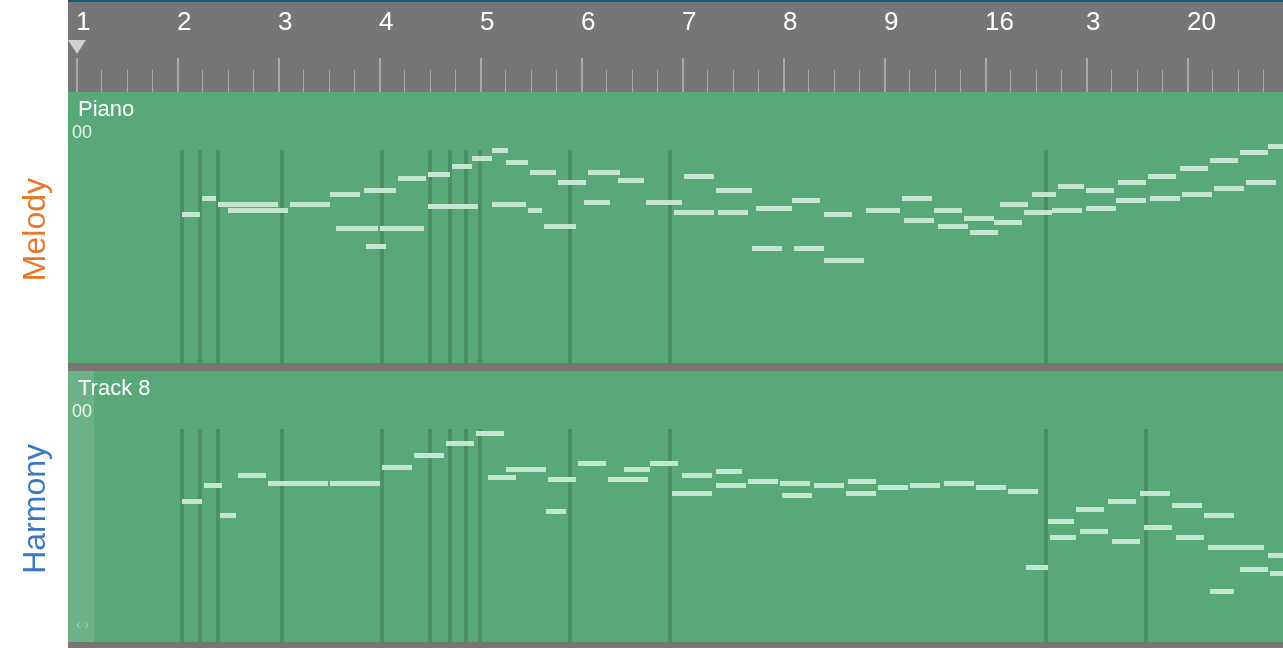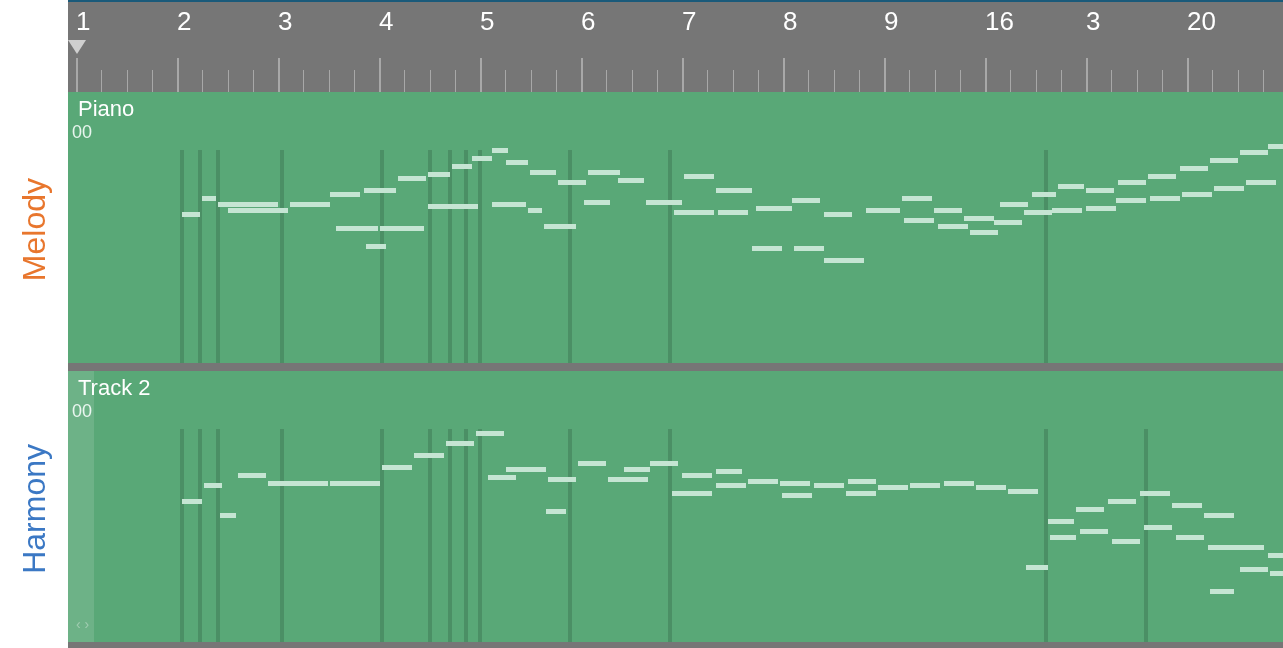--- a/index.html
+++ b/index.html
@@ -178,21 +178,21 @@
           <div class="note" style="left: 1142px; top: 66px; width: 28px;"></div>
           <div class="note" style="left: 1146px; top: 94px; width: 30px;"></div>
           <div class="note" style="left: 1172px; top: 58px; width: 28px;"></div>
           <div class="note" style="left: 1178px; top: 88px; width: 30px;"></div>
           <div class="note" style="left: 1200px; top: 52px; width: 16px;"></div>
           <div class="note" style="left: 298px; top: 152px; width: 20px;"></div>
           <div class="note" style="left: 424px; top: 110px; width: 34px;"></div>
           <div class="note" style="left: 460px; top: 116px; width: 14px;"></div>
         </div>
         <div class="region">
-          <div class="region-name">Track 2</div>
+          <div class="region-name">Track 8</div>
           <div class="region-sub">00</div>
           <div class="fade"></div>
           <div class="loop-icon">‹ ›</div>
           <div class="vline" style="left: 112px;"></div>
           <div class="vline" style="left: 130px;"></div>
           <div class="vline" style="left: 148px;"></div>
           <div class="vline" style="left: 212px;"></div>
           <div class="vline" style="left: 312px;"></div>
           <div class="vline" style="left: 360px;"></div>
           <div class="vline" style="left: 380px;"></div>

